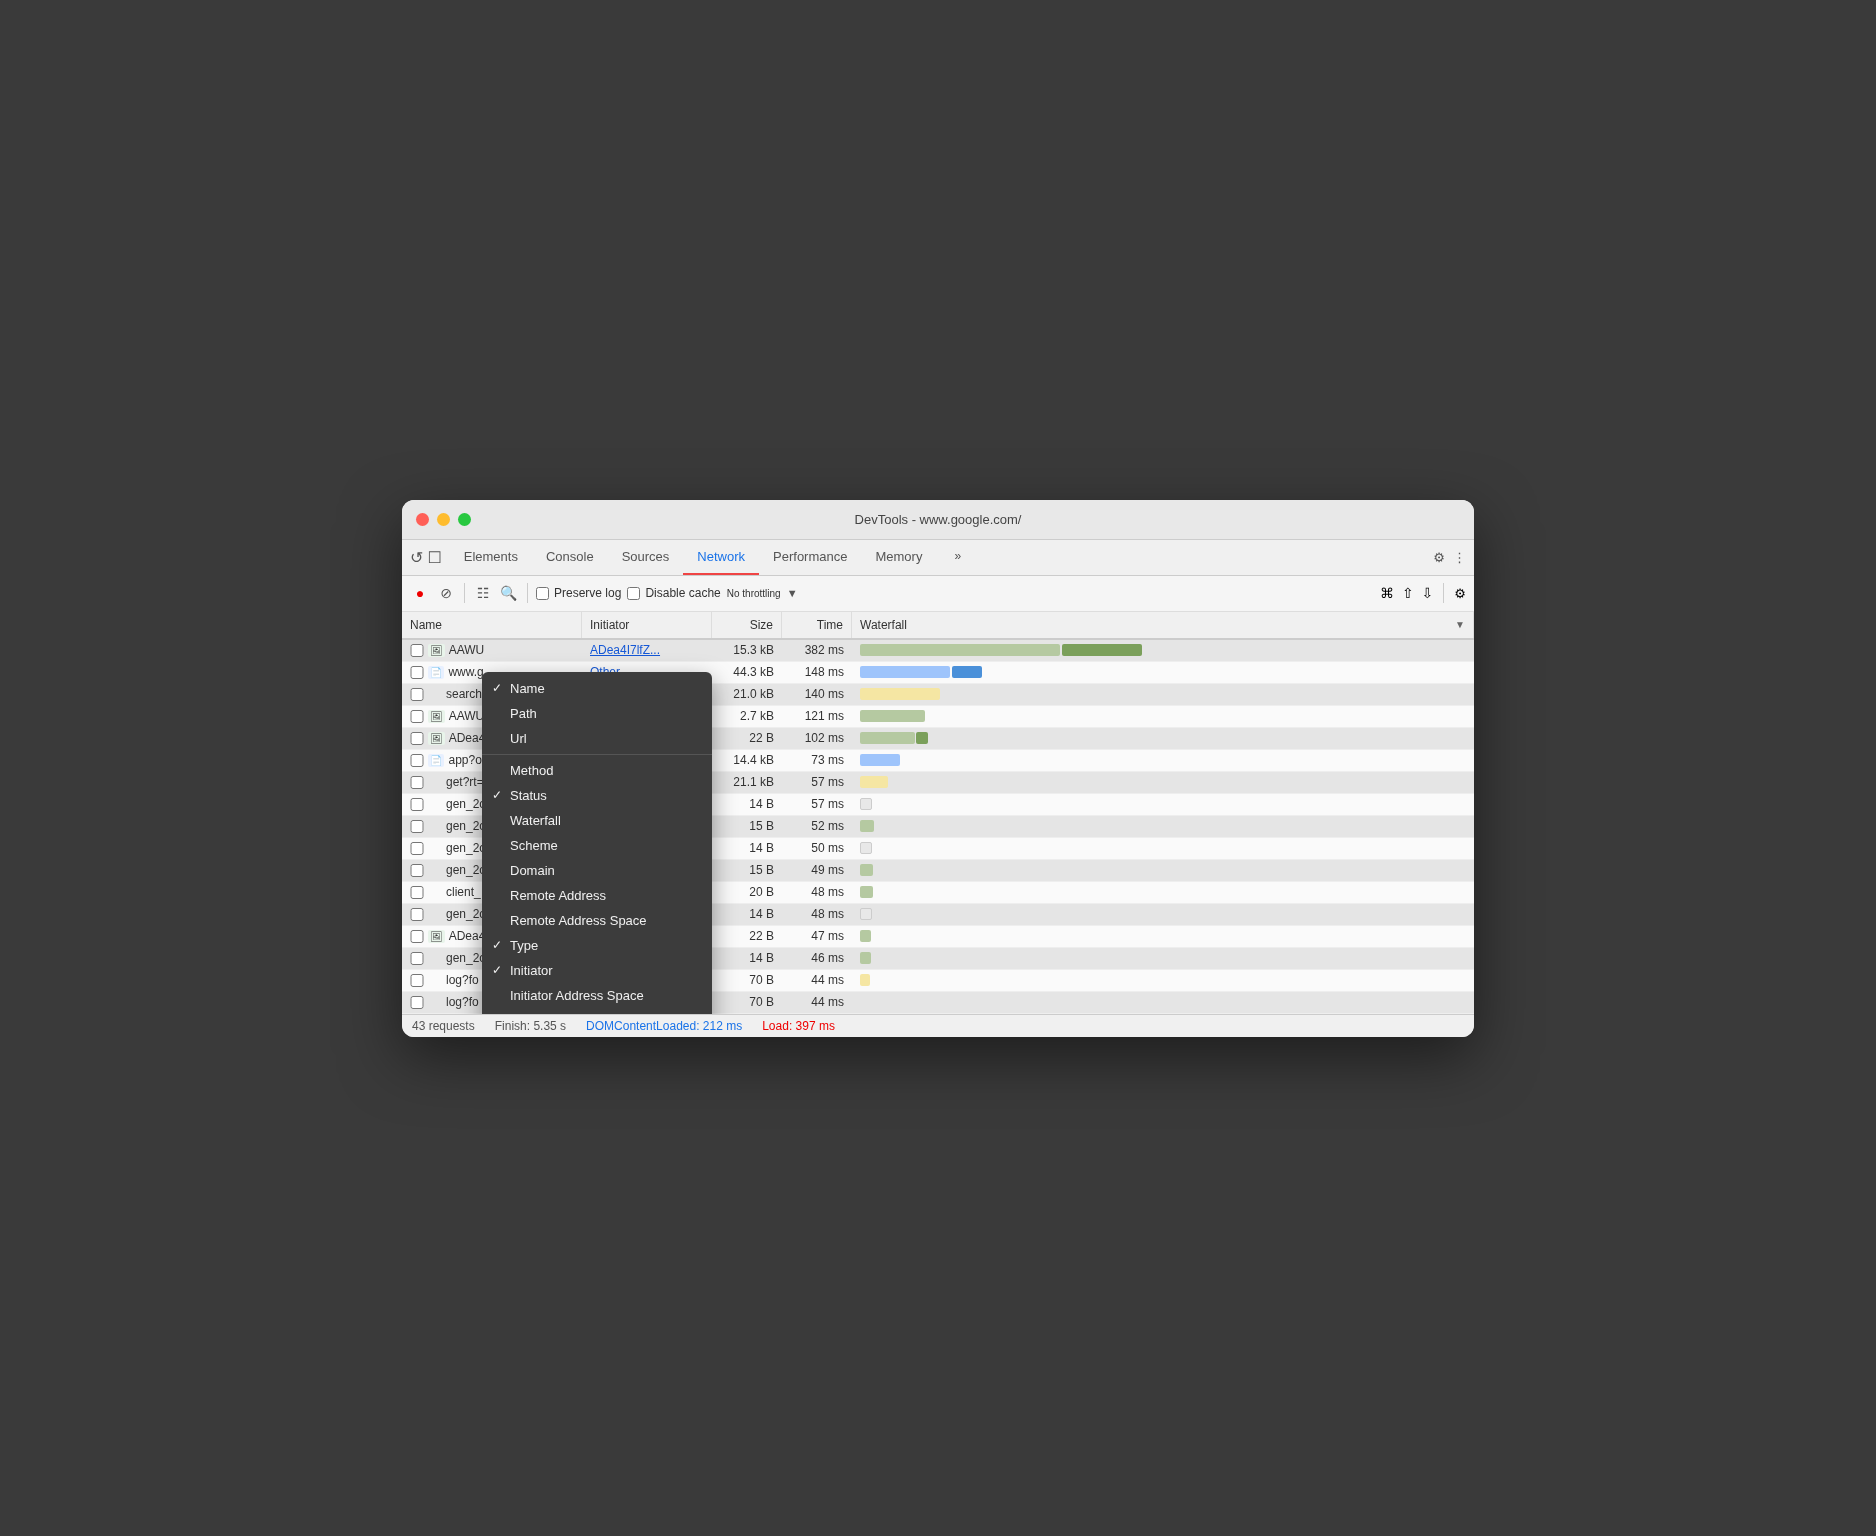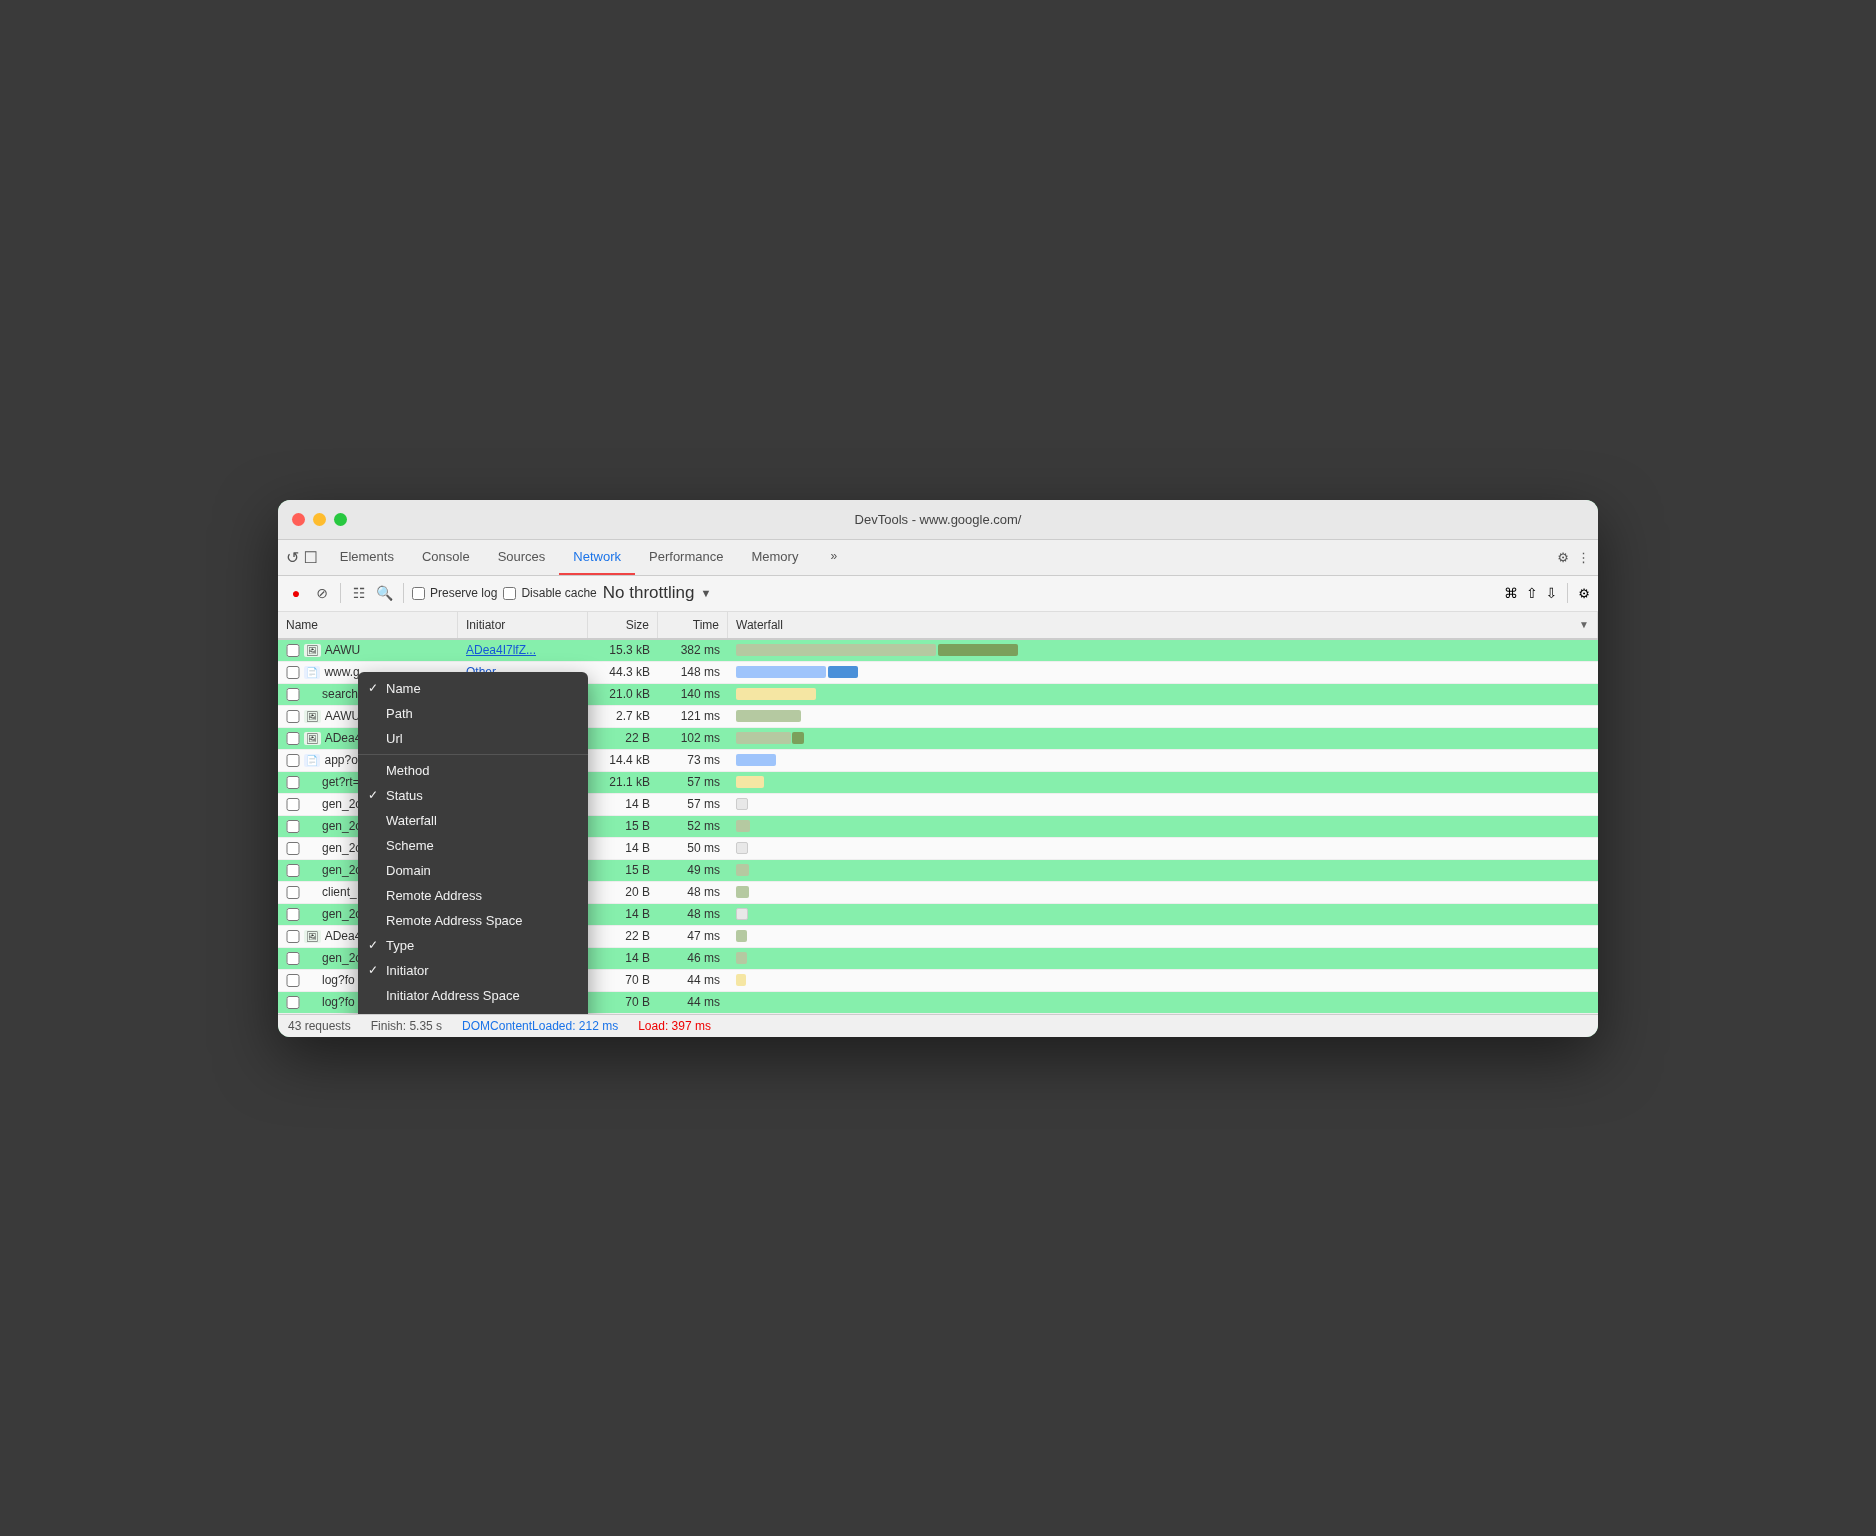--- a/index.html
+++ b/index.html
@@ -6,22 +6,22 @@
     body {
       font-family: -apple-system, BlinkMacSystemFont, 'Segoe UI', sans-serif;
       font-size: 13px;
       background: #3a3a3a;
       display: flex;
       justify-content: center;
       align-items: center;
       min-height: 100vh;
     }
     .window {
-      width: 1320px;
-      background: #86efac;
+      width: 1072px;
+      background: #e5e5e5;
       border-radius: 12px;
       box-shadow: 0 20px 60px rgba(0,0,0,0.5);
       overflow: hidden;
     }
     .titlebar {
       background: #e8e8e8;
       height: 40px;
       display: flex;
       align-items: center;
       padding: 0 14px;
@@ -266,21 +266,21 @@
     <div class="toolbar-icon">🔍</div>
     <div class="toolbar-sep"></div>
     <label class="toolbar-checkbox-label">
       <input type="checkbox" style="">
       <span>Preserve log</span>
     </label>
     <label class="toolbar-checkbox-label">
       <input type="checkbox" style="">
       <span>Disable cache</span>
     </label>
-    <span style="font-size:17px;color:#333;cursor:pointer;">No throttling</span>
+    <span style="font-size:10px;color:#333;cursor:pointer;">No throttling</span>
     <span style="font-size:11px;color:#555;">▼</span>
     <div class="toolbar-right">
       <span style="font-size:14px;">⌘</span>
       <span style="font-size:14px;">⇧</span>
       <span style="font-size:14px;">⇩</span>
       <div class="toolbar-sep"></div>
       <span>⚙</span>
     </div>
   </div>
 

